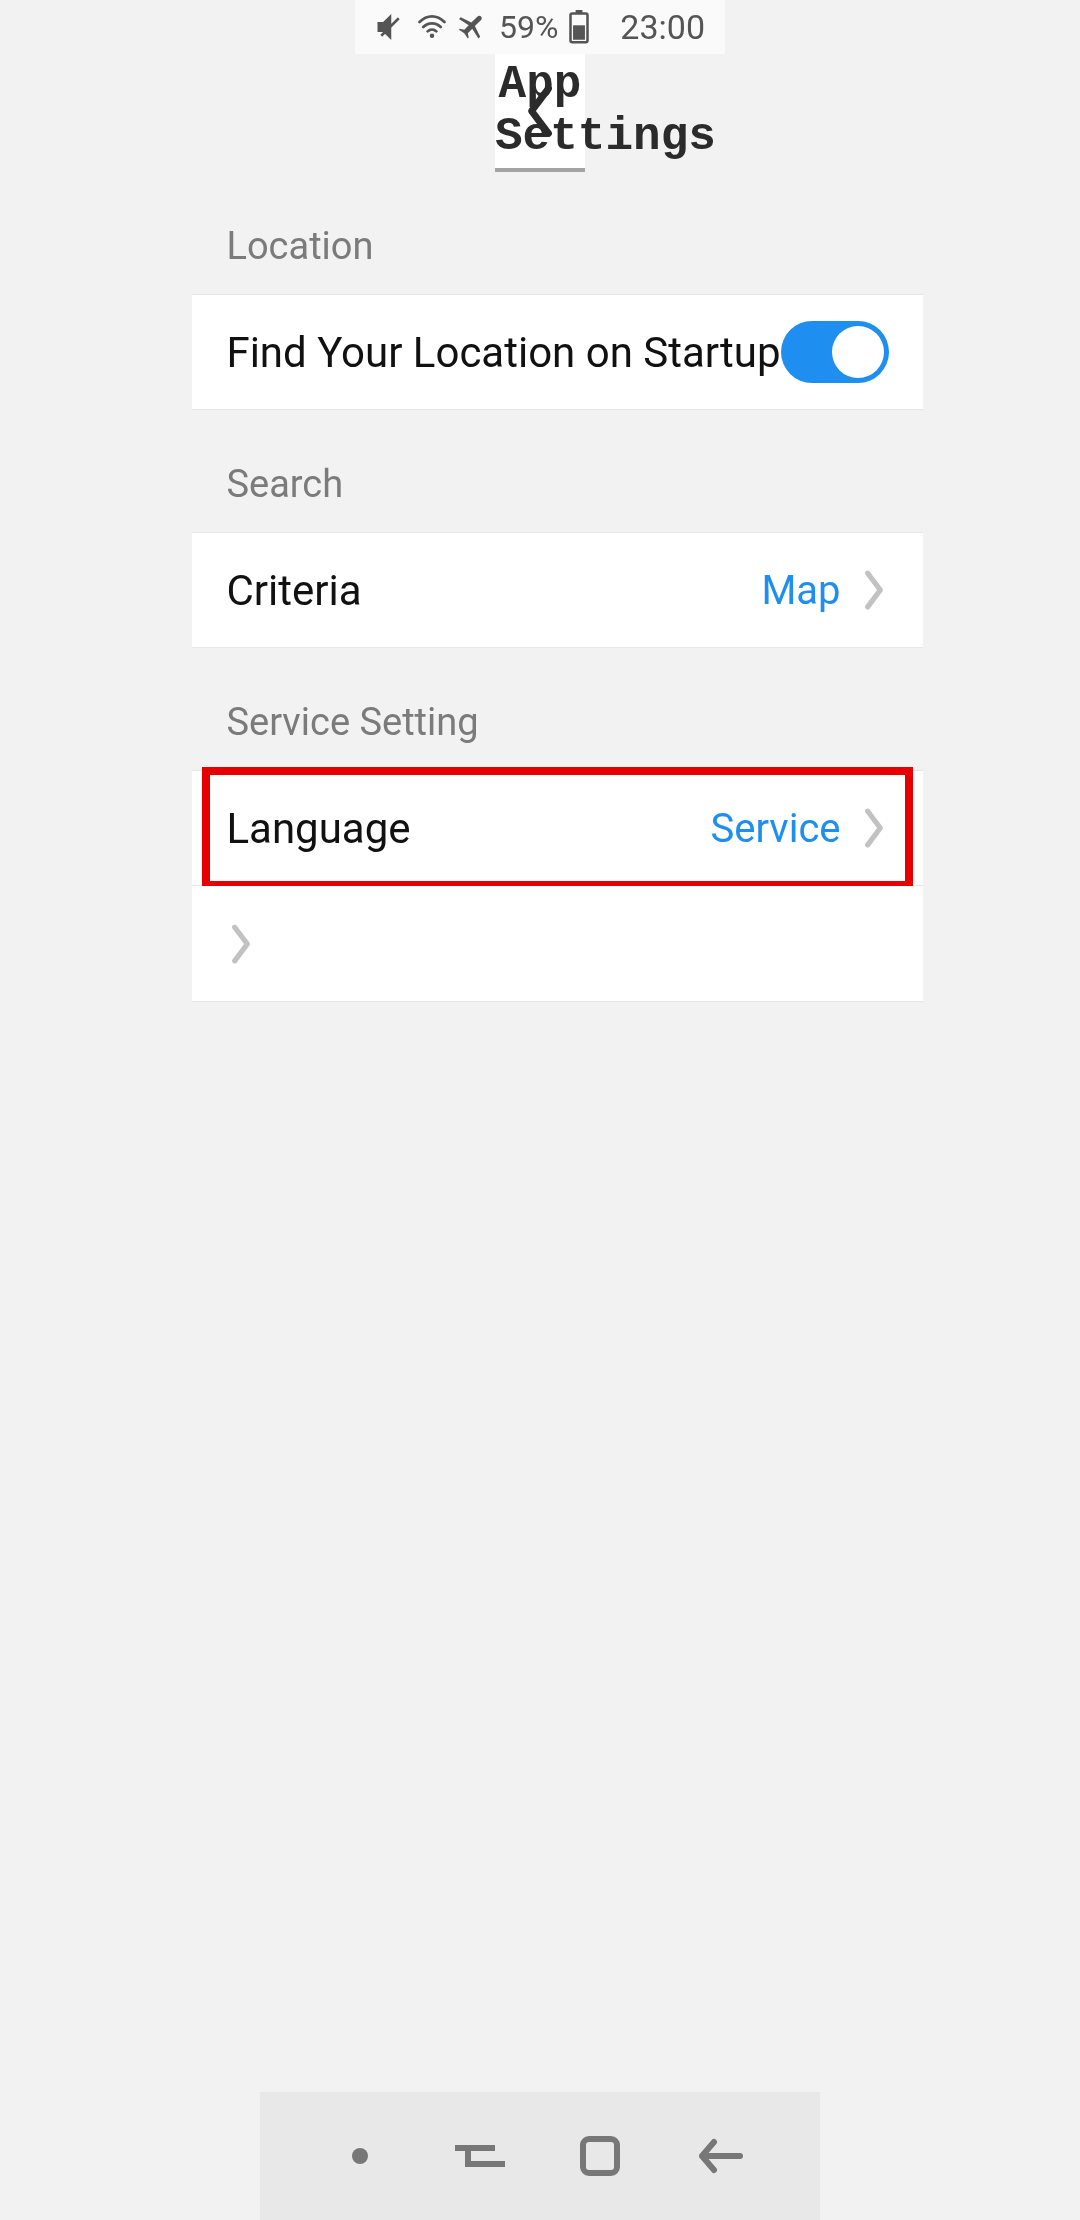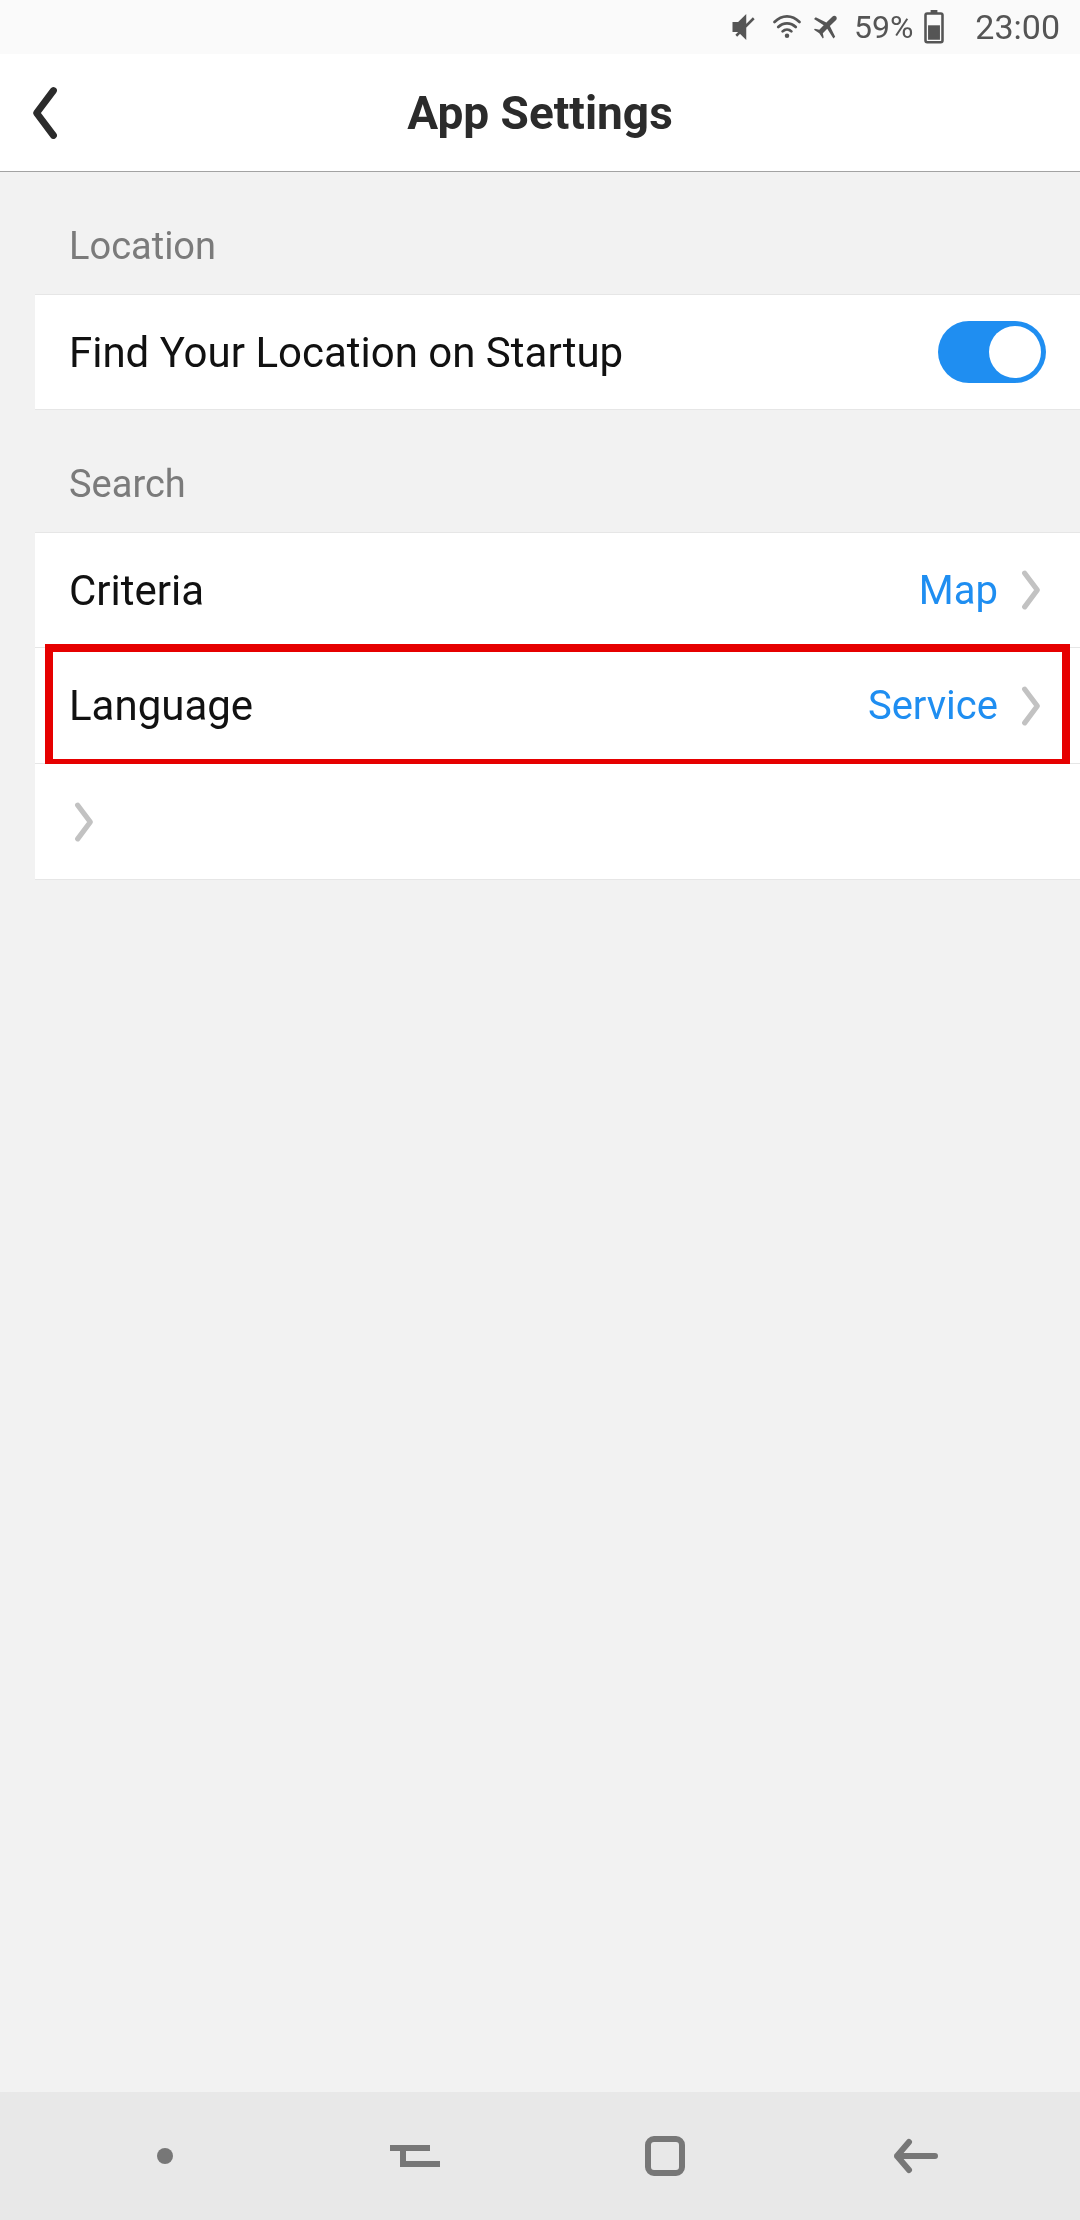--- a/index.html
+++ b/index.html
@@ -18,22 +18,23 @@
   }
   .status-bar .pct { font-size: 32px; color:#555; }
   .status-bar .time { font-size: 34px; color:#555; margin-left:20px; }
   .status-bar svg { display:block; }
 
   .app-bar {
     height: 118px;
     background: #ffffff;
     display: flex;
     align-items: center;
-    border-bottom: 1px solid #a3a3a3;
+    border-bottom: 4px solid #a3a3a3;
     position: relative;
+    font-family: Liberation Mono, monospace;
   }
   .back-btn {
     width: 90px; height: 100%;
     display:flex; align-items:center; justify-content:center;
   }
   .app-title {
     position:absolute; left:0; right:0;
     text-align:center;
     font-size: 46px;
     font-weight: 700;
@@ -103,21 +104,21 @@
     height: 128px;
     background:#e8e8e8;
     display:flex;
     align-items:center;
     justify-content:space-around;
     padding: 0 40px;
   }
   .nav-btn { width:120px; height:80px; display:flex; align-items:center; justify-content:center; }
   .nav-dot { width:16px; height:16px; background:#777; border-radius:50%; }
 
-  .page { display:flex; flex-direction:column; height:2220px; width:1080px; }
+  .page { display:flex; flex-direction:column; height:2220px; width:1080px;align-items:center; }
   .scroll { flex:1; display:flex; flex-direction:column;margin-left:35px; }
 </style>
 </head>
 <body>
 
 <div class="page">
 
   <div class="status-bar">
     <span>
       <svg width="30" height="30" viewBox="0 0 24 24">
@@ -169,20 +170,21 @@
     <div class="row">
       <div class="row-label">Criteria</div>
       <div class="row-value">Map</div>
       <div class="chevron">
         <svg width="26" height="42" viewBox="0 0 24 40">
             <path d="M6 4 18 20 6 36"></path>
           </svg>
       </div>
     </div>
 
+    <div class="section-header">Service Setting</div>
 
     <div class="row" style="position:relative;">
       <div class="row-label">Language</div>
       <div class="row-value">Service</div>
       <div class="chevron">
         <svg width="26" height="42" viewBox="0 0 24 40">
             <path d="M6 4 18 20 6 36"></path>
           </svg>
       </div>
       <div class="highlight-box"></div>

